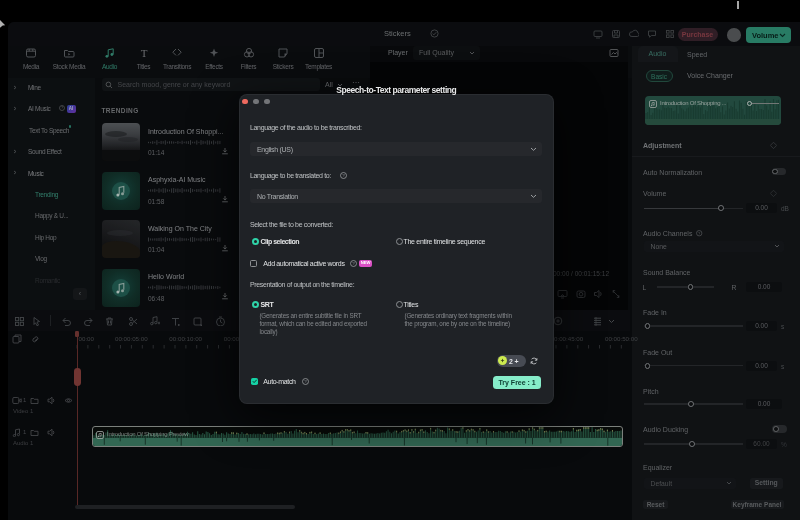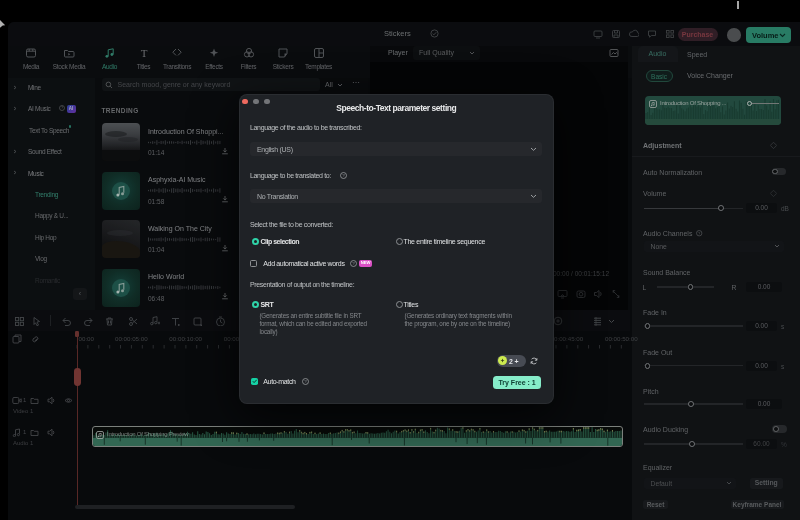--- a/index.html
+++ b/index.html
@@ -429,21 +429,21 @@
     <circle cx="2.6" cy="5.6" r="0.7" fill="#cdd5d1"></circle>
     <circle cx="4.8" cy="4.9" r="0.7" fill="#cdd5d1"></circle>
   </svg>
 <div class="abs" style="left:107px;top:430.5px;font-size:6px;letter-spacing:-0.25px;color:rgba(218,230,224,0.62);white-space:nowrap">Introduction Of Shopping Preview</div>
 <div class="abs" style="left:76.5px;top:333px;width:1.2px;height:172px;background:#6e3330"></div>
 <div class="abs" style="left:75.4px;top:331px;width:3.2px;height:5.5px;border-radius:1.2px;background:#7e3c39"></div>
 <div class="abs" style="left:74px;top:368px;width:6.8px;height:18px;border-radius:3.4px;background:#8e433f"></div>
 <div class="abs" style="left:75px;top:504.5px;width:220px;height:4.5px;border-radius:2.2px;background:#26292c"></div>
 <div class="abs" style="left:0;top:0;width:800px;height:520px;background:rgba(0,0,0,0.2)"></div>
 <div class="abs" style="left:238.5px;top:94px;width:315.5px;height:310px;border-radius:8px;background:#1f2226;box-shadow:0 12px 45px rgba(0,0,0,0.75);border:1px solid rgba(255,255,255,0.05)"></div>
-<div class="abs" style="left:238.5px;top:103px;width:315.5px;text-align:center;font-size:8.5px;letter-spacing:-0.45px;font-weight:bold;color:#e8e9ea">Speech-to-Text parameter setting</div>
+<div class="abs" style="left:238.5px;top:85px;width:315.5px;text-align:center;font-size:8.5px;letter-spacing:-0.45px;font-weight:bold;color:#e8e9ea">Speech-to-Text parameter setting</div>
 <div class="abs" style="left:242.3px;top:98.8px;width:5.6px;height:5.6px;border-radius:50%;background:#ee6a5f"></div>
 <div class="abs" style="left:253.2px;top:98.8px;width:5.6px;height:5.6px;border-radius:50%;background:#737578"></div>
 <div class="abs" style="left:264.2px;top:98.8px;width:5.6px;height:5.6px;border-radius:50%;background:#737578"></div>
 <div class="abs" style="left:250px;top:127.4px;transform:translateY(-50%);font-size:7px;letter-spacing:-0.35px;color:#bfc2c4;white-space:nowrap">Language of the audio to be transcribed:</div>
 <div class="abs" style="left:250px;top:142px;width:291.5px;height:14.3px;border-radius:3px;background:#26282c"></div>
 <div class="abs" style="left:257px;top:149.2px;transform:translateY(-50%);font-size:7px;letter-spacing:-0.3px;color:#adb0b3">English (US)</div>
 <svg class="abs" style="left:530px;top:147px" width="7" height="5" viewBox="0 0 7 5">
     <path d="M1 1l2.5 2.3L6 1" fill="none" stroke="#9ca0a3" stroke-width="1"></path>
   </svg>
 <div class="abs" style="left:250px;top:175.3px;transform:translateY(-50%);font-size:7px;letter-spacing:-0.35px;color:#bfc2c4;white-space:nowrap">Language to be translated to:</div>

